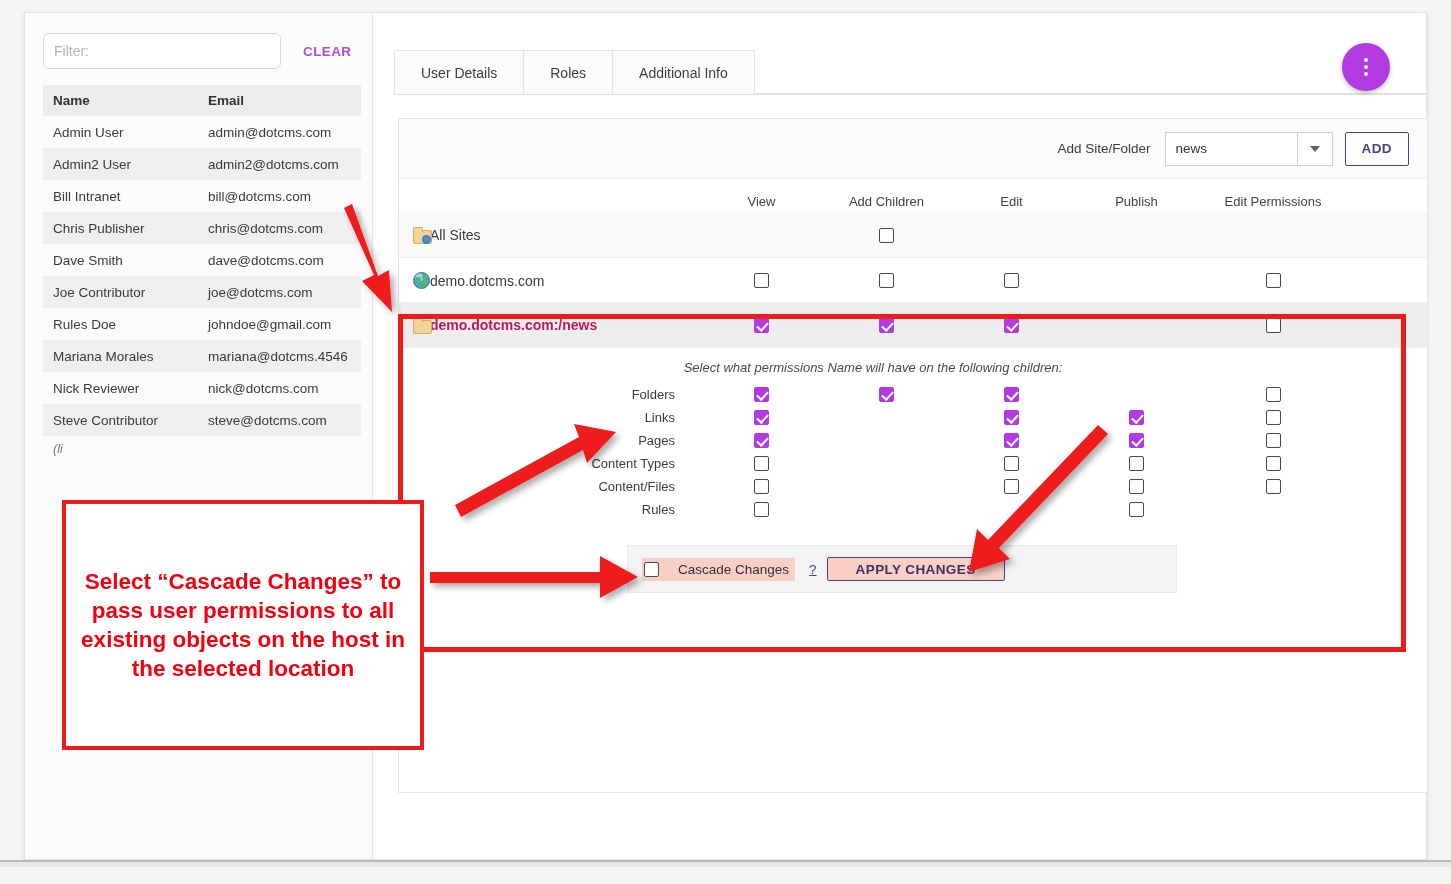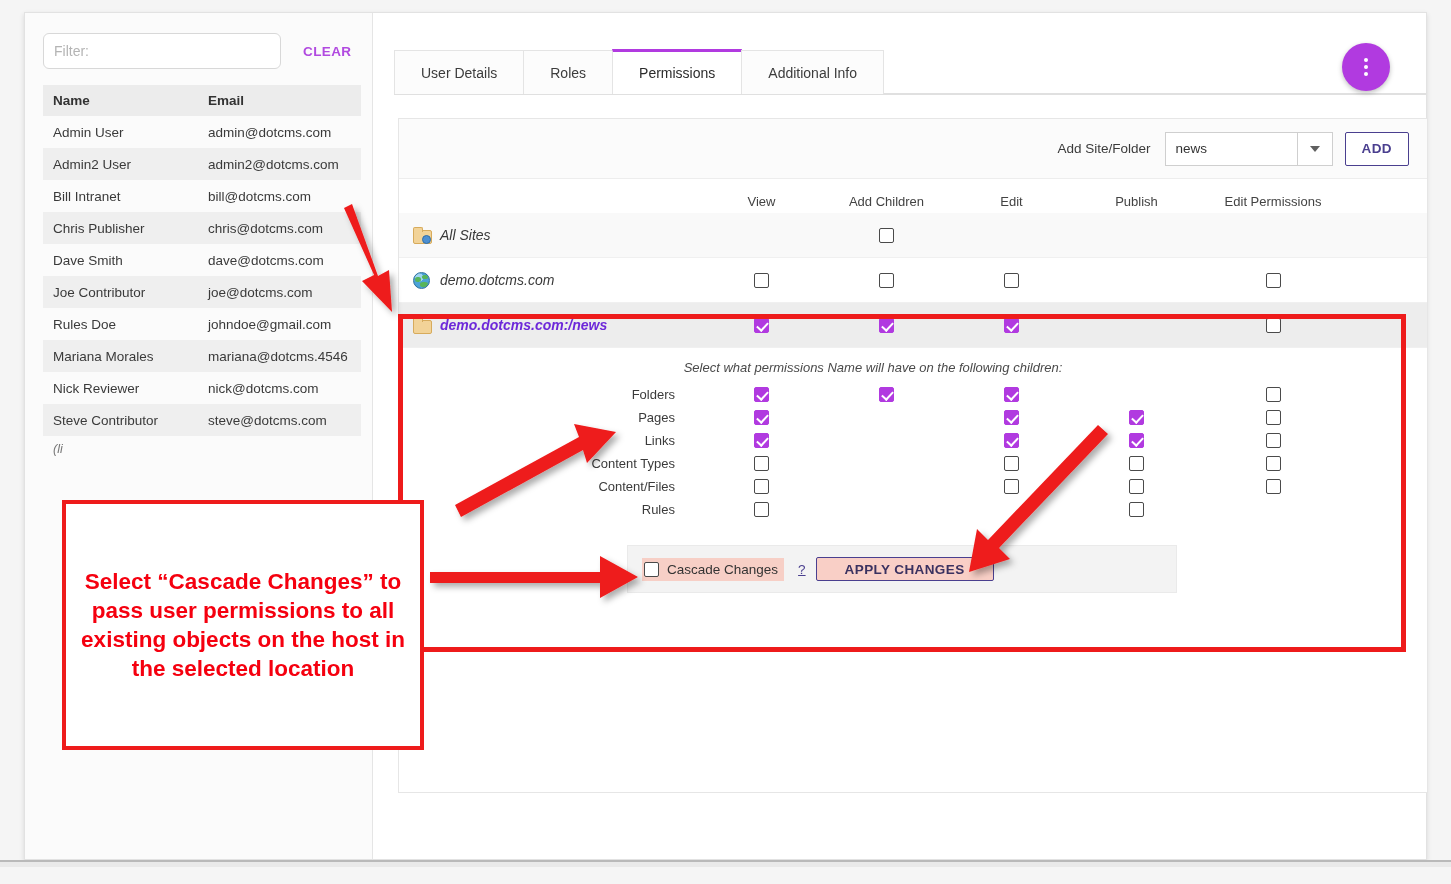--- a/index.html
+++ b/index.html
@@ -119,22 +119,22 @@
     font-size:13.5px; font-weight:bold; letter-spacing:.4px; cursor:pointer;
     border-radius:2px; font-family:"Liberation Sans",sans-serif;
   }
 
   
   .matrix{ position:relative; padding:0; }
   .mheader{ display:flex; height:34px; align-items:center; padding-top:10px; }
   .mrow{ display:flex; align-items:center; height:45px; border-bottom:1px solid #f0f0f0; }
   .mrow.shaded{ background:#f9f9f9; }
   .mrow.highlight{ background:#ededed; }
-  .c-label{ width:300px; padding-left:14px; display:flex; align-items:center; gap:10px; font-size:14px; color:#3a3a3a;font-style:italic; }
-  .c-label.bold{ font-weight:bold; color:#6d28d9; }
+  .c-label{ width:300px; padding-left:14px; display:flex; align-items:flex-end; font-size:14px; color:#3a3a3a; }
+  .c-label.bold{ font-weight:bold; color:#be185d; }
   .c-col{ width:125px; display:flex; justify-content:center; align-items:center; font-size:13px; color:#434343; }
   .c-col.wide{ width:148px; }
 
   .cb{
     width:15px;height:15px;border:1.5px solid #4a4a4a;border-radius:2px;background:#fff;
     display:inline-block; cursor:pointer; position:relative;
   }
   .cb.checked{ background:#b13ae0; border-color:#b13ae0; }
   .cb.checked::after{
     content:""; position:absolute; left:3.5px; top:1px; width:5px; height:9px;
@@ -147,21 +147,21 @@
     text-align:center; font-size:13px; font-style:italic; color:#4a4a4a;
     padding:12px 0 8px 0; margin-left:-80px;
   }
   .srow{ display:flex; align-items:center; height:23px; }
   .s-label{ width:300px; text-align:right; padding-right:24px; font-size:13px; color:#3b3b3b; }
 
   .cascade-bar{
     margin:24px 0 0 228px; width:550px; height:48px; background:#f3f3f3;
     border:1px solid #eaeaea; display:flex; align-items:center; padding-left:14px;
   }
-  .cc-label{ background:#f7cfc6; padding:4px 6px 4px 2px; display:flex; align-items:center; gap:8px; }
+  .cc-label{ background:#f7cfc6; padding:4px 6px 4px 2px; display:flex; align-items:center; gap:19px; }
   .cc-label span{ font-size:13.5px; color:#333; }
   .help-q{ margin-left:14px; font-size:13.5px; color:#4a3f8f; text-decoration:underline; cursor:pointer; }
   .apply-btn{
     margin-left:10px; height:24px; padding:0 28px;
     border:1px solid #4a3f8f; background:#f9cfc6; color:#3a3160;
     font-size:13.5px; font-weight:bold; letter-spacing:.4px; cursor:pointer;
     border-radius:2px; font-family:"Liberation Sans",sans-serif;
   }
 
   
@@ -263,21 +263,20 @@
         </tbody>
       </table>
       <div class="list-note">(li</div>
     </div>
 
     <div class="content">
 
       <div class="tabstrip">
         <div class="tab">User Details</div>
         <div class="tab">Roles</div>
-        <div class="tab active">Permissions</div>
         <div class="tab">Additional Info</div>
         <div class="tabstrip-filler"></div>
       </div>
 
       <button class="fab">
         <span class="dots">
             <i></i>
             <i></i>
             <i></i>
           </span>
@@ -396,40 +395,40 @@
                 </div>
               <div class="c-col">
                   <span class="cb empty"></span>
                 </div>
               <div class="c-col wide">
                   <span class="cb"></span>
                 </div>
             </div>
 
             <div class="srow">
+              <div class="s-label">Links</div>
+              <div class="c-col">
+                  <span class="cb checked"></span>
+                </div>
+              <div class="c-col">
+                  <span class="cb empty"></span>
+                </div>
+              <div class="c-col">
+                  <span class="cb checked"></span>
+                </div>
+              <div class="c-col">
+                  <span class="cb checked"></span>
+                </div>
+              <div class="c-col wide">
+                  <span class="cb"></span>
+                </div>
+            </div>
+
+            <div class="srow">
               <div class="s-label">Pages</div>
-              <div class="c-col">
-                  <span class="cb checked"></span>
-                </div>
-              <div class="c-col">
-                  <span class="cb empty"></span>
-                </div>
-              <div class="c-col">
-                  <span class="cb checked"></span>
-                </div>
-              <div class="c-col">
-                  <span class="cb checked"></span>
-                </div>
-              <div class="c-col wide">
-                  <span class="cb"></span>
-                </div>
-            </div>
-
-            <div class="srow">
-              <div class="s-label">Links</div>
               <div class="c-col">
                   <span class="cb checked"></span>
                 </div>
               <div class="c-col">
                   <span class="cb empty"></span>
                 </div>
               <div class="c-col">
                   <span class="cb checked"></span>
                 </div>
               <div class="c-col">

